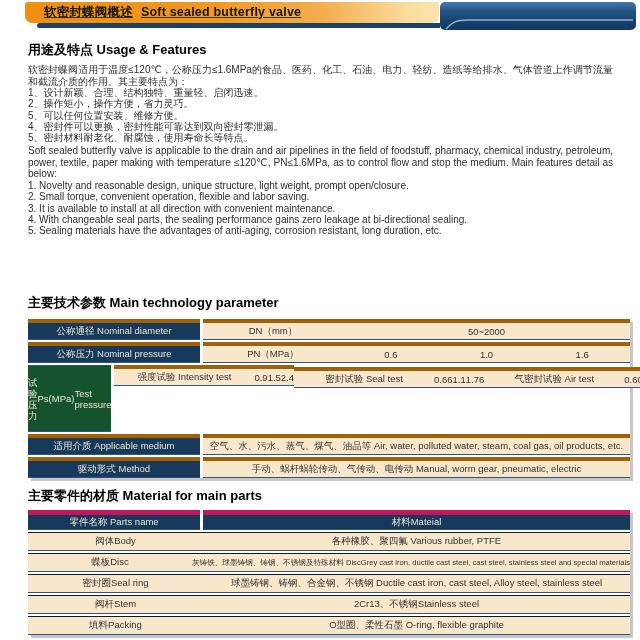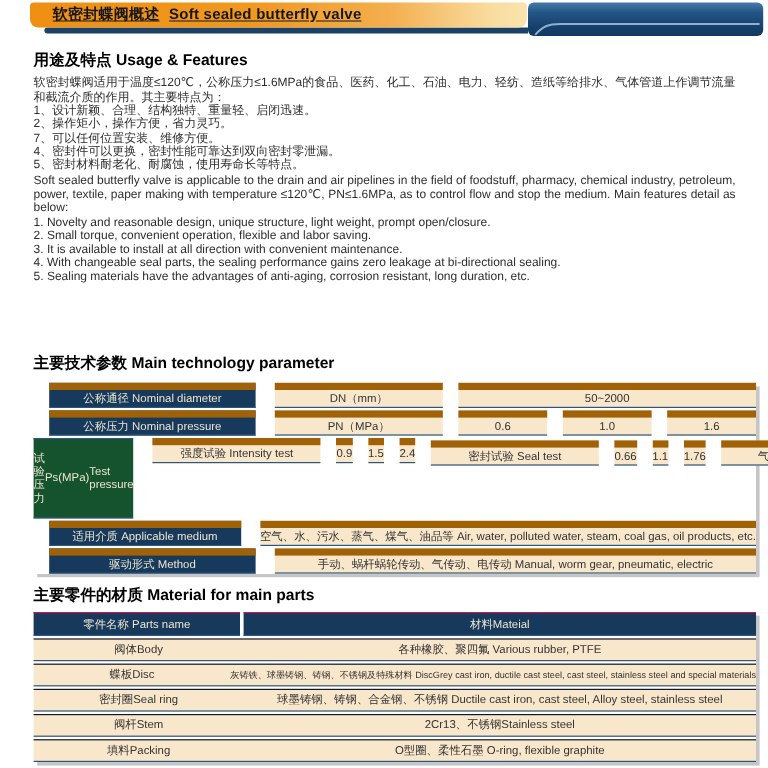--- a/index.html
+++ b/index.html
@@ -45,22 +45,22 @@
   .para { font-size: 10px; line-height: 11.5px; color: #2d2d2d; text-align: justify; }
   .feat { font-size: 10px; line-height: 11.3px; color: #2d2d2d; }
   .list { margin-bottom: 2px; }
 
   
   .tbl { width: 602px; box-shadow: 3px 3px 0 #c6c6c6; }
   .trow { display: flex; margin-top: 2px; }
   .trow:first-child { margin-top: 0; }
   .cell {
     height: 21px; display: flex; align-items: center; justify-content: center;
-    border-top: 6px solid #a16207; border-bottom: 1px solid #2b567f;
-    font-size: 9.5px; white-space: nowrap; margin-left: 13px;
+    border-top: 4px solid #a16207; border-bottom: 1px solid #2b567f;
+    font-size: 9.5px; white-space: nowrap;
   }
   .navy  { background: #16395c; color: #eee5cf; }
   .beige { background: #f9e7cb; color: #333; }
   .lbl   { width: 172px; margin-right: 3px; }
   .param { width: 140px; }
   .val   { flex: 1; }
   .span3 { flex: 3; }
   .tp-group { display: flex; margin-top: 2px; }
   .tp-label {
     width: 172px; margin-right: 3px; height: 67px;
@@ -75,21 +75,21 @@
   
   .t2row {
     display: flex; margin-top: 2px; height: 19px;
     border-top: 1px solid #0f172a; border-bottom: 1px solid #2b567f;
     background: #f9e7cb; align-items: center;
   }
   .t2hdr { display: flex; margin-top: 0; height: 20px; }
   .t2hdr .hcell {
     height: 20px; display: flex; align-items: center; justify-content: center;
     background: #16395c; color: #eee5cf; font-size: 9.5px;
-    border-top: 1px solid #be185d; border-bottom: 1px solid #2b567f;
+    border-top: 5px solid #be185d; border-bottom: 1px solid #2b567f;
   }
   .t2hdr .h-left { width: 172px; margin-right: 3px; }
   .t2hdr .h-right { flex: 1; }
   .t2-part { width: 175px; text-align: center; font-size: 9.5px; color: #333; }
   .t2-mat  { flex: 1; text-align: center; font-size: 9.5px; color: #333; white-space: nowrap; }
   .t2-mat.small { font-size: 7.6px; }
 </style>
 </head>
 <body>
 
@@ -108,21 +108,21 @@
 </div>
 
 <div class="content">
 
   <div>
     <div class="sec-heading h-usage">用途及特点 Usage &amp; Features</div>
     <p class="para">软密封蝶阀适用于温度≤120℃，公称压力≤1.6MPa的食品、医药、化工、石油、电力、轻纺、造纸等给排水、气体管道上作调节流量和截流介质的作用。其主要特点为：</p>
     <div class="list">
       <div class="feat">1、设计新颖、合理、结构独特、重量轻、启闭迅速。</div>
       <div class="feat">2、操作矩小，操作方便，省力灵巧。</div>
-      <div class="feat">7、可以任何位置安装、维修方便。</div>
+      <div class="feat">5、可以任何位置安装、维修方便。</div>
       <div class="feat">4、密封件可以更换，密封性能可靠达到双向密封零泄漏。</div>
       <div class="feat">5、密封材料耐老化、耐腐蚀，使用寿命长等特点。</div>
     </div>
     <p class="para">Soft sealed butterfly valve is applicable to the drain and air pipelines in the field of foodstuff, pharmacy, chemical industry, petroleum, power, textile, paper making with temperature ≤120℃, PN≤1.6MPa, as to control flow and stop the medium. Main features detail as below:</p>
     <div class="list">
       <div class="feat">1. Novelty and reasonable design, unique structure, light weight, prompt open/closure.</div>
       <div class="feat">2. Small torque, convenient operation, flexible and labor saving.</div>
       <div class="feat">3. It is available to install at all direction with convenient maintenance.</div>
       <div class="feat">4. With changeable seal parts, the sealing performance gains zero leakage at bi-directional sealing.</div>
       <div class="feat">5. Sealing materials have the advantages of anti-aging, corrosion resistant, long duration, etc.</div>

